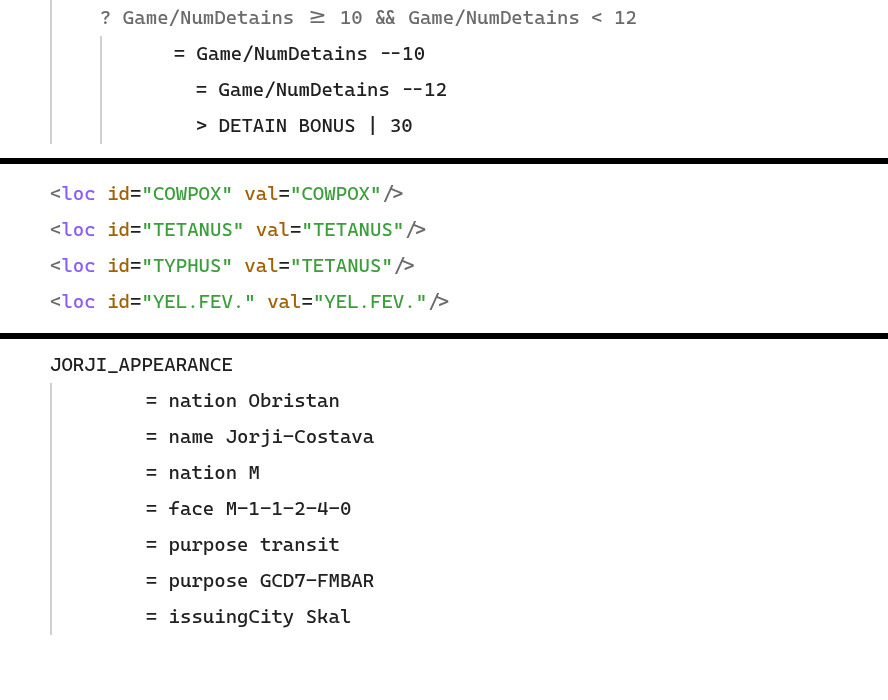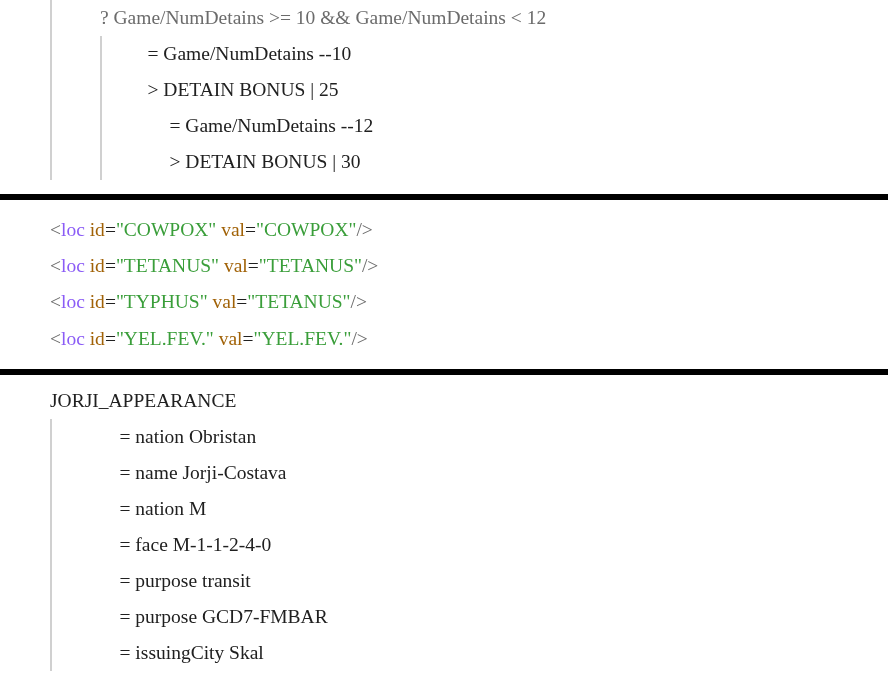--- a/index.html
+++ b/index.html
@@ -31,36 +31,35 @@
   .indent1 { position: relative; padding-left: 50px; }
   .vbar1::before {
     content: "";
     position: absolute;
     left: 0px;
     top: 0;
     bottom: 0;
     width: 2px;
     background: #d0d0d0;
   }
-  .line { white-space: pre; font-family: Liberation Serif, serif; }
+  .line { white-space: pre; }
   .grey { color: #6b6b6b; }
   .tag { color: #8b5cf6; }
   .attr { color: #a16207; }
   .val { color: #3a9e3a; }
   .eq { color: #202020; }
 </style>
 </head>
 <body>
 
 <div class="block">
   <div class="indent1 vbar1">
     <div class="line grey">? Game/NumDetains &gt;= 10 &amp;&amp; Game/NumDetains &lt; 12</div>
     <div class="indent1 vbar1" style="padding-left:28px;">
       <div class="line">    = Game/NumDetains --10</div>
-      <div class="line">    &gt; DETAIN BONUS | 25</div>
     </div>
     <div class="indent1 vbar1" style="">
       <div class="line">    = Game/NumDetains --12</div>
       <div class="line">    &gt; DETAIN BONUS | 30</div>
     </div>
   </div>
 </div>
 
 <div class="hr"></div>
 

